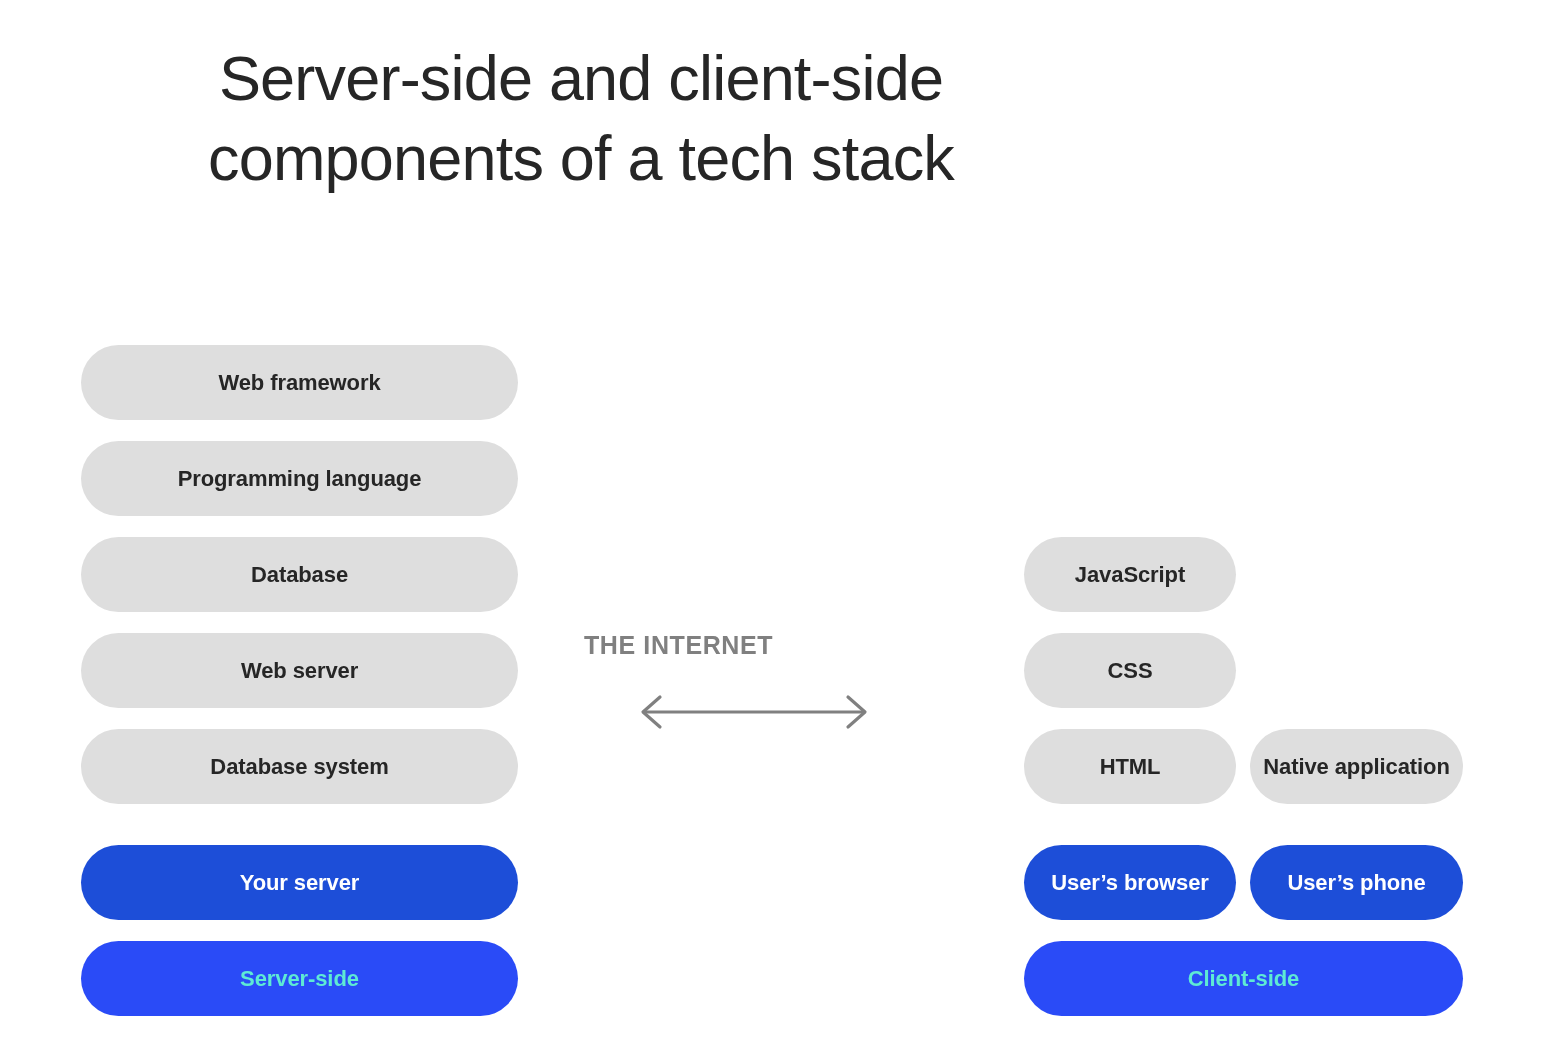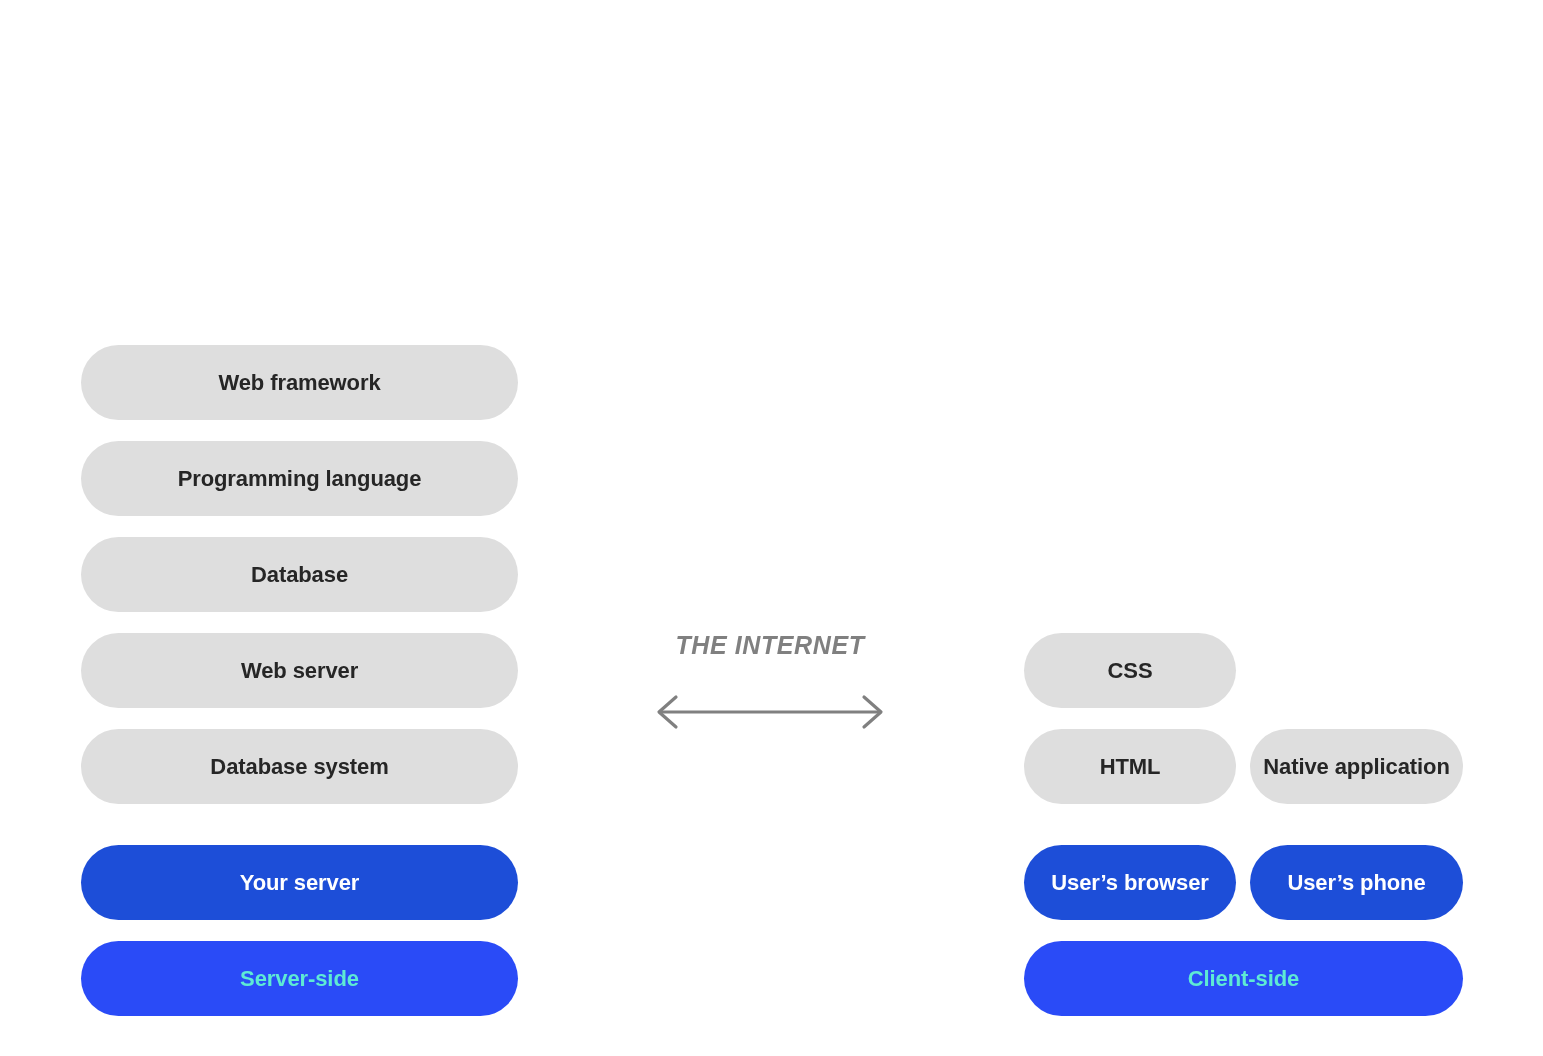--- a/index.html
+++ b/index.html
@@ -76,43 +76,43 @@
   .r2 { top: 441px; }
   .r3 { top: 537px; }
   .r4 { top: 633px; }
   .r5 { top: 729px; }
   .r6 { top: 845px; }
   .r7 { top: 941px; }
 
   
   .internet-wrap {
     position: absolute;
-    left: 600px;
+    left: 584px;
     top: 630px;
     width: 340px;
-    text-align: center;
-    font-style: italic;
   }
   .internet-label {
     font-size: 25px;
     font-weight: 700;
     letter-spacing: 0.6px;
     color: #808080;
     line-height: 30px;
   }
   .internet-arrow {
     margin-top: 34px;
     display: block;
   }
 </style>
 </head>
 <body>
 
 <div class="canvas">
 
+  <div class="page-title">Server-side and client-side
+components of a tech stack</div>
 
   <div class="pill grey col-left r1">Web framework</div>
 
   <div class="pill grey col-left r2">Programming language</div>
 
   <div class="pill grey col-left r3">Database</div>
 
   <div class="pill grey col-left r4">Web server</div>
 
   <div class="pill grey col-left r5">Database system</div>
@@ -123,20 +123,21 @@
 
   <div class="internet-wrap">
     <div class="internet-label">THE INTERNET</div>
     <svg class="internet-arrow" width="340" height="36" viewBox="0 0 340 36">
       <line x1="60" y1="18" x2="280" y2="18" stroke="#808080" stroke-width="3.2" stroke-linecap="round"></line>
       <polyline points="76,3 59,18 76,33" fill="none" stroke="#808080" stroke-width="3.2" stroke-linecap="round" stroke-linejoin="round"></polyline>
       <polyline points="264,3 281,18 264,33" fill="none" stroke="#808080" stroke-width="3.2" stroke-linecap="round" stroke-linejoin="round"></polyline>
     </svg>
   </div>
 
+  <div class="pill grey col-right-a r3">JavaScript</div>
 
   <div class="pill grey col-right-a r4">CSS</div>
 
   <div class="pill grey col-right-a r5">HTML</div>
 
   <div class="pill grey col-right-b r5">Native application</div>
 
   <div class="pill dark col-right-a r6">User’s browser</div>
 
   <div class="pill blue col-right-full r7">Client-side</div>

